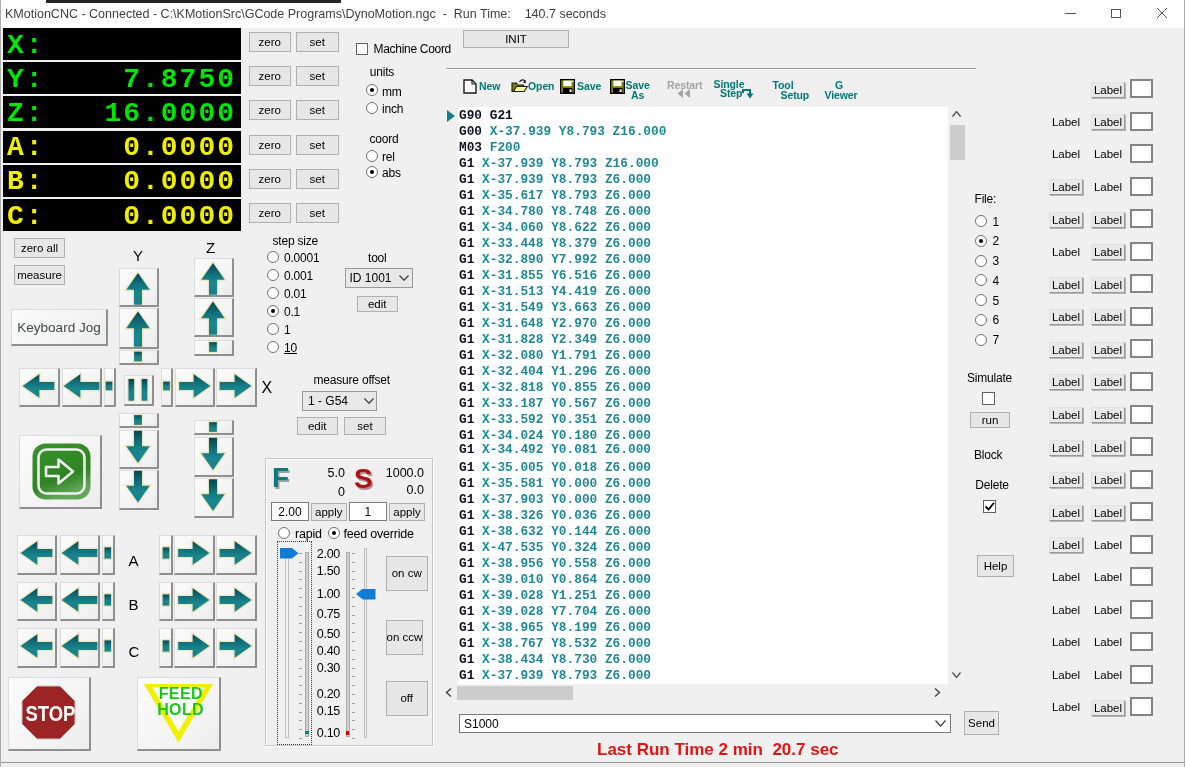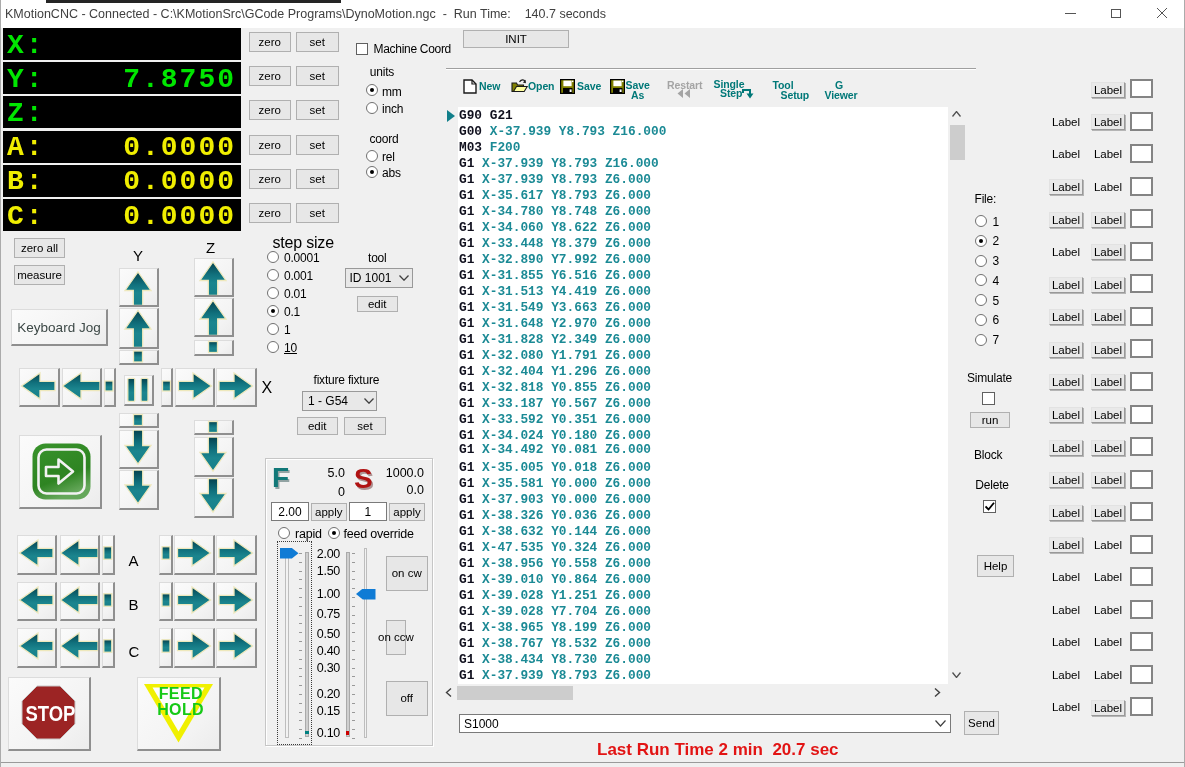--- a/index.html
+++ b/index.html
@@ -41,20 +41,21 @@
   </svg>
 <div class="abs dro grn" style="top:28.0px">
     <span class="lab">X:</span>
   </div>
 <div class="abs dro grn" style="top:62.2px">
     <span class="lab">Y:</span>
     <span class="val">7.8750</span>
   </div>
 <div class="abs dro grn" style="top:96.4px">
     <span class="lab">Z:</span>
+    <span class="val">16.0000</span>
   </div>
 <div class="abs dro yel" style="top:130.60000000000002px">
     <span class="lab">A:</span>
     <span class="val">0.0000</span>
   </div>
 <div class="abs dro yel" style="top:164.8px">
     <span class="lab">B:</span>
     <span class="val">0.0000</span>
   </div>
 <div class="abs dro yel" style="top:199.0px">
@@ -665,40 +666,40 @@
 <polygon points="16,1 39,1 54,16 54,39 39,54 16,54 1,39 1,16" fill="#9c2424" stroke="#c8c8c8" stroke-width="1"></polygon>
   </svg>
 <div class="abs" style="left:20px;top:701px;width:55px;text-align:center;font-size:22px;font-weight:bold;color:#fff;transform:scaleX(0.84)">STOP</div>
 <div class="abs jbtn" style="left:136px;top:676.5px;width:83.5px;height:74px"></div>
 <svg class="abs" style="left:143px;top:684px" width="69" height="59" viewBox="0 0 69 59">
 <polygon points="0,0 69,0 34.5,58.5" fill="#f0f000"></polygon>
 <polygon points="8.5,3.5 60.5,3.5 34.5,47.5" fill="#fdfdfd"></polygon>
 <text x="36.8" y="15.2" text-anchor="middle" font-family="Liberation Sans" font-size="16" font-weight="bold" letter-spacing="0.4" fill="#16c916">FEED</text>
 <text x="36.6" y="30.7" text-anchor="middle" font-family="Liberation Sans" font-size="16" font-weight="bold" letter-spacing="0.4" fill="#16c916">HOLD</text>
 </svg>
-<div class="lbl abs" style="left:271.5px;top:233.5px;width:60px;height:13px;font-size:16px">step size</div>
+<div class="lbl abs" style="left:271.5px;top:233.5px;width:60px;height:13px;font-size:12px">step size</div>
 <div class="radio abs" style="left:266px;top:251.3px;width:12px;height:12px;"></div>
 <div class="lbl abs" style="left:283px;top:251.3px;width:50px;height:13px;">0.0001</div>
 <div class="radio abs" style="left:266px;top:269.25px;width:12px;height:12px;"></div>
 <div class="lbl abs" style="left:283px;top:269.25px;width:50px;height:13px;">0.001</div>
 <div class="radio abs" style="left:266px;top:287.2px;width:12px;height:12px;"></div>
 <div class="lbl abs" style="left:283px;top:287.2px;width:50px;height:13px;">0.01</div>
 <div class="radio sel abs" style="left:266px;top:305.15px;width:12px;height:12px;"></div>
 <div class="lbl abs" style="left:283px;top:305.15px;width:50px;height:13px;">0.1</div>
 <div class="radio abs" style="left:266px;top:323.1px;width:12px;height:12px;"></div>
 <div class="lbl abs" style="left:283px;top:323.1px;width:50px;height:13px;">1</div>
 <div class="radio abs" style="left:266px;top:341.05px;width:12px;height:12px;"></div>
 <div class="lbl abs" style="left:283px;top:341.05px;width:50px;height:13px;text-decoration:underline;">10</div>
 <div class="lbl abs" style="left:367px;top:250.5px;width:30px;height:13px;font-size:12px">tool</div>
 <div class="combo abs" style="left:343.5px;top:267.5px;width:68.5px;height:20px;padding-left:4px;display:flex;align-items:center;background:#e8e8e8;border-color:#999">ID 1001</div>
 <svg class="abs" style="left:398px;top:274.5px" width="10" height="6" viewBox="0 0 10 6">
     <path d="M0.5 0.5 L5 5.2 L9.5 0.5" fill="none" stroke="#404040" stroke-width="1.3"></path>
   </svg>
 <div class="btn abs" style="left:355.5px;top:295.5px;width:41.5px;height:16.5px;">edit</div>
-<div class="lbl abs" style="left:312.5px;top:372.5px;width:76px;height:13px;font-size:12px">fixture fixture</div>
+<div class="lbl abs" style="left:312.5px;top:372.5px;width:76px;height:13px;font-size:12px">measure offset</div>
 <div class="combo abs" style="left:301px;top:390.5px;width:75px;height:20px;padding-left:5px;display:flex;align-items:center;background:#e8e8e8;border-color:#999">1 - G54</div>
 <svg class="abs" style="left:363px;top:397.5px" width="10" height="6" viewBox="0 0 10 6">
     <path d="M0.5 0.5 L5 5.2 L9.5 0.5" fill="none" stroke="#404040" stroke-width="1.3"></path>
   </svg>
 <div class="btn abs" style="left:295.5px;top:417px;width:41.5px;height:17.5px;">edit</div>
 <div class="btn abs" style="left:343px;top:417px;width:42px;height:17.5px;">set</div>
 <div class="abs abs" style="left:264px;top:458px;width:168px;height:288px;border:1px solid #c6c6c6;box-shadow:inset 1px 1px 0 #fff,1px 1px 0 #fff"></div>
 <div class="abs" style="left:271px;top:462px;font-size:28px;font-weight:bold;color:#117878;text-shadow:1.5px 1.5px 0 rgba(70,100,100,0.55)">F</div>
 <div class="abs" style="left:284px;top:466px;width:60px;text-align:right;font-size:12.5px">5.0</div>
 <div class="abs" style="left:284px;top:485px;width:60px;text-align:right;font-size:12.5px">0</div>
@@ -770,21 +771,21 @@
 <div class="tick" style="left:350.5px;top:685.15px"></div>
 <div class="tick" style="left:350.5px;top:693.96px"></div>
 <div class="tick" style="left:350.5px;top:702.77px"></div>
 <div class="tick" style="left:350.5px;top:711.58px"></div>
 <div class="tick" style="left:350.5px;top:720.39px"></div>
 <div class="tick" style="left:350.5px;top:729.2px"></div>
 <div class="tick" style="left:350.5px;top:738.01px"></div>
 <div class="abs abs" style="left:362.8px;top:548px;width:3.5px;height:190px;background:#f2f2f2;border:1px solid #bdbdbd"></div>
 <div class="abs abs" style="left:355px;top:588.5px;width:19.5px;height:11px;background:#0f7bd5;clip-path:polygon(100% 0,35% 0,0 50%,35% 100%,100% 100%)"></div>
 <div class="btn abs" style="left:385px;top:555.5px;width:41.5px;height:35px;">on cw</div>
-<div class="btn abs" style="left:385px;top:619.5px;width:20px;height:35.5px;">on ccw</div>
+<div class="btn abs" style="left:385px;top:619.5px;width:37px;height:35.5px;">on ccw</div>
 <div class="btn abs" style="left:385px;top:681px;width:41.5px;height:34.5px;">off</div>
 <div class="lbl abs" style="left:973.5px;top:192px;width:40px;height:13px;">File:</div>
 <div class="radio abs" style="left:974px;top:215.1px;width:12px;height:12px;"></div>
 <div class="lbl abs" style="left:991.5px;top:214.6px;width:12px;height:13px;">1</div>
 <div class="radio sel abs" style="left:974px;top:234.85px;width:12px;height:12px;"></div>
 <div class="lbl abs" style="left:991.5px;top:234.35px;width:12px;height:13px;">2</div>
 <div class="radio abs" style="left:974px;top:254.6px;width:12px;height:12px;"></div>
 <div class="lbl abs" style="left:991.5px;top:254.1px;width:12px;height:13px;">3</div>
 <div class="radio abs" style="left:974px;top:274.35px;width:12px;height:12px;"></div>
 <div class="lbl abs" style="left:991.5px;top:273.85px;width:12px;height:13px;">4</div>

